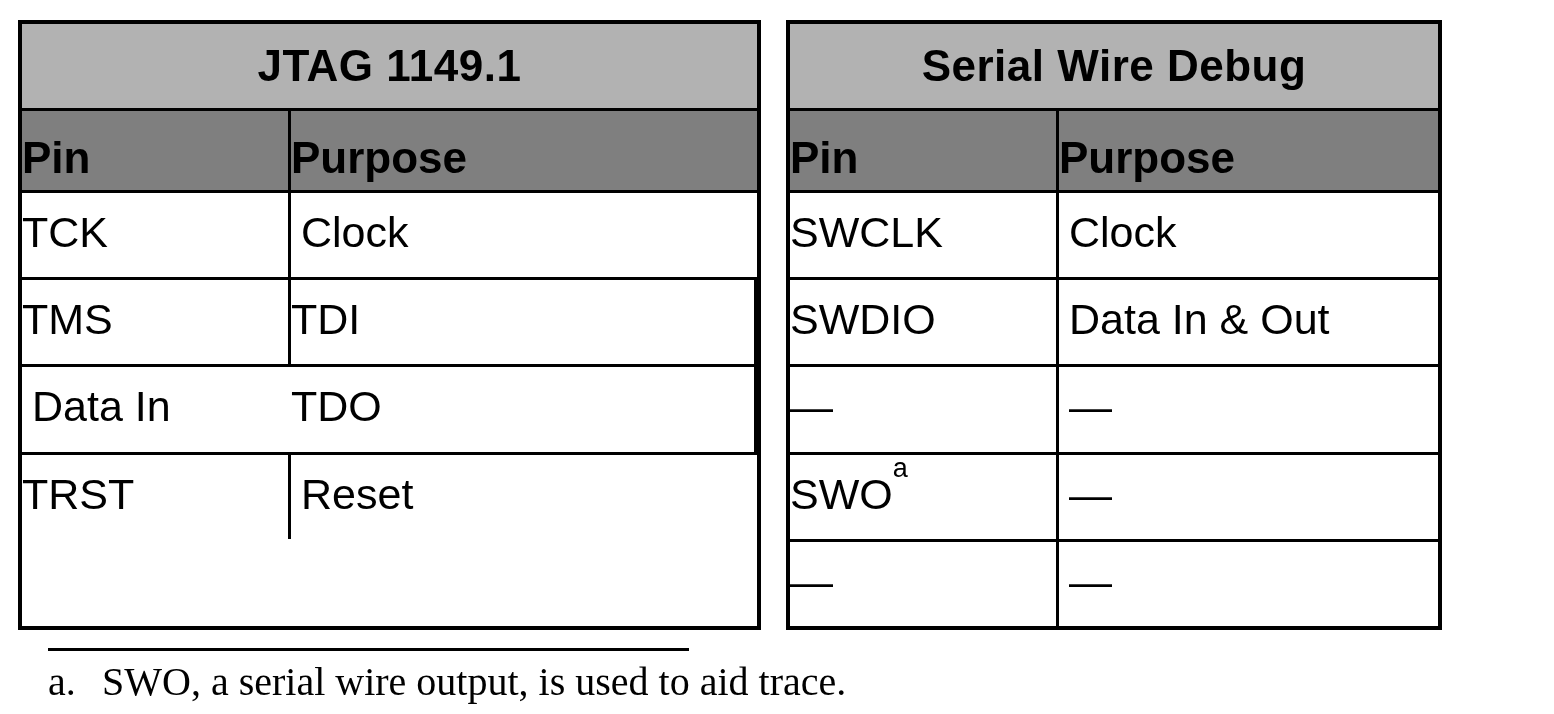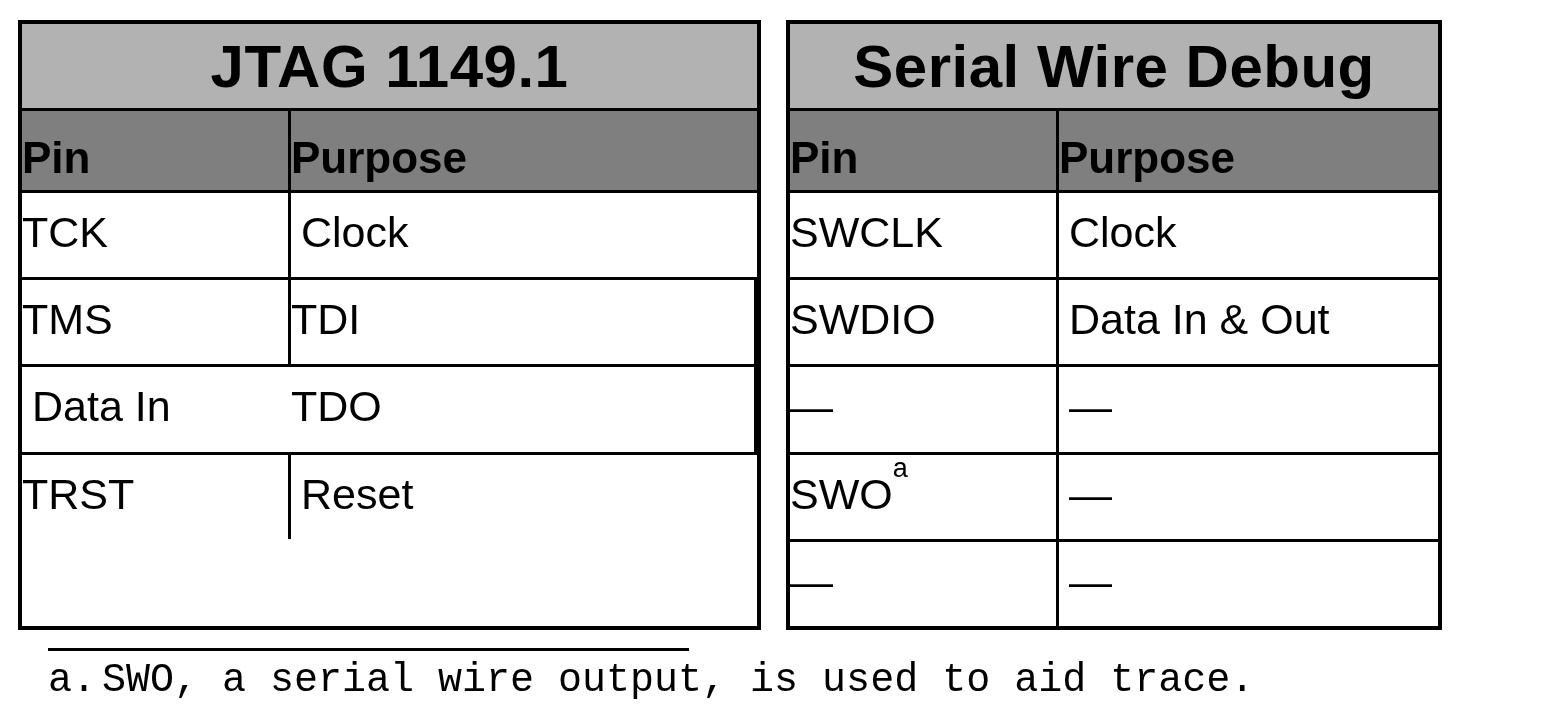--- a/index.html
+++ b/index.html
@@ -31,21 +31,21 @@
 
   .cell { box-sizing: border-box; }
 
   .title {
     grid-column: 1 / 3;
     background: var(--title_bg, #b2b2b2);
     display: flex;
     align-items: center;
     justify-content: center;
     font-weight: bold;
-    font-size: 60px;
+    font-size: 44px;
     letter-spacing: 0.5px;
   }
   .th {
     background: var(--header_bg, #7f7f7f);
     border-top: 3px solid var(--border, #000);
     font-weight: bold;
     font-size: 44px;
     text-align: left;
     padding-top: 22px;
   }
@@ -75,21 +75,21 @@
     left: 48px;
     top: 648px;
     width: 641px;
     height: 3px;
     background: var(--border, #000);
   }
   .footnote {
     position: absolute;
     left: 48px;
     top: 658px;
-    font-family: Liberation Mono, monospace;
+    font-family: Liberation Serif, serif;
     font-size: 40px;
     white-space: nowrap;
   }
   .fn-marker {
     display: inline-block;
     width: 54px;
   }
 </style>
 </head>
 <body>

